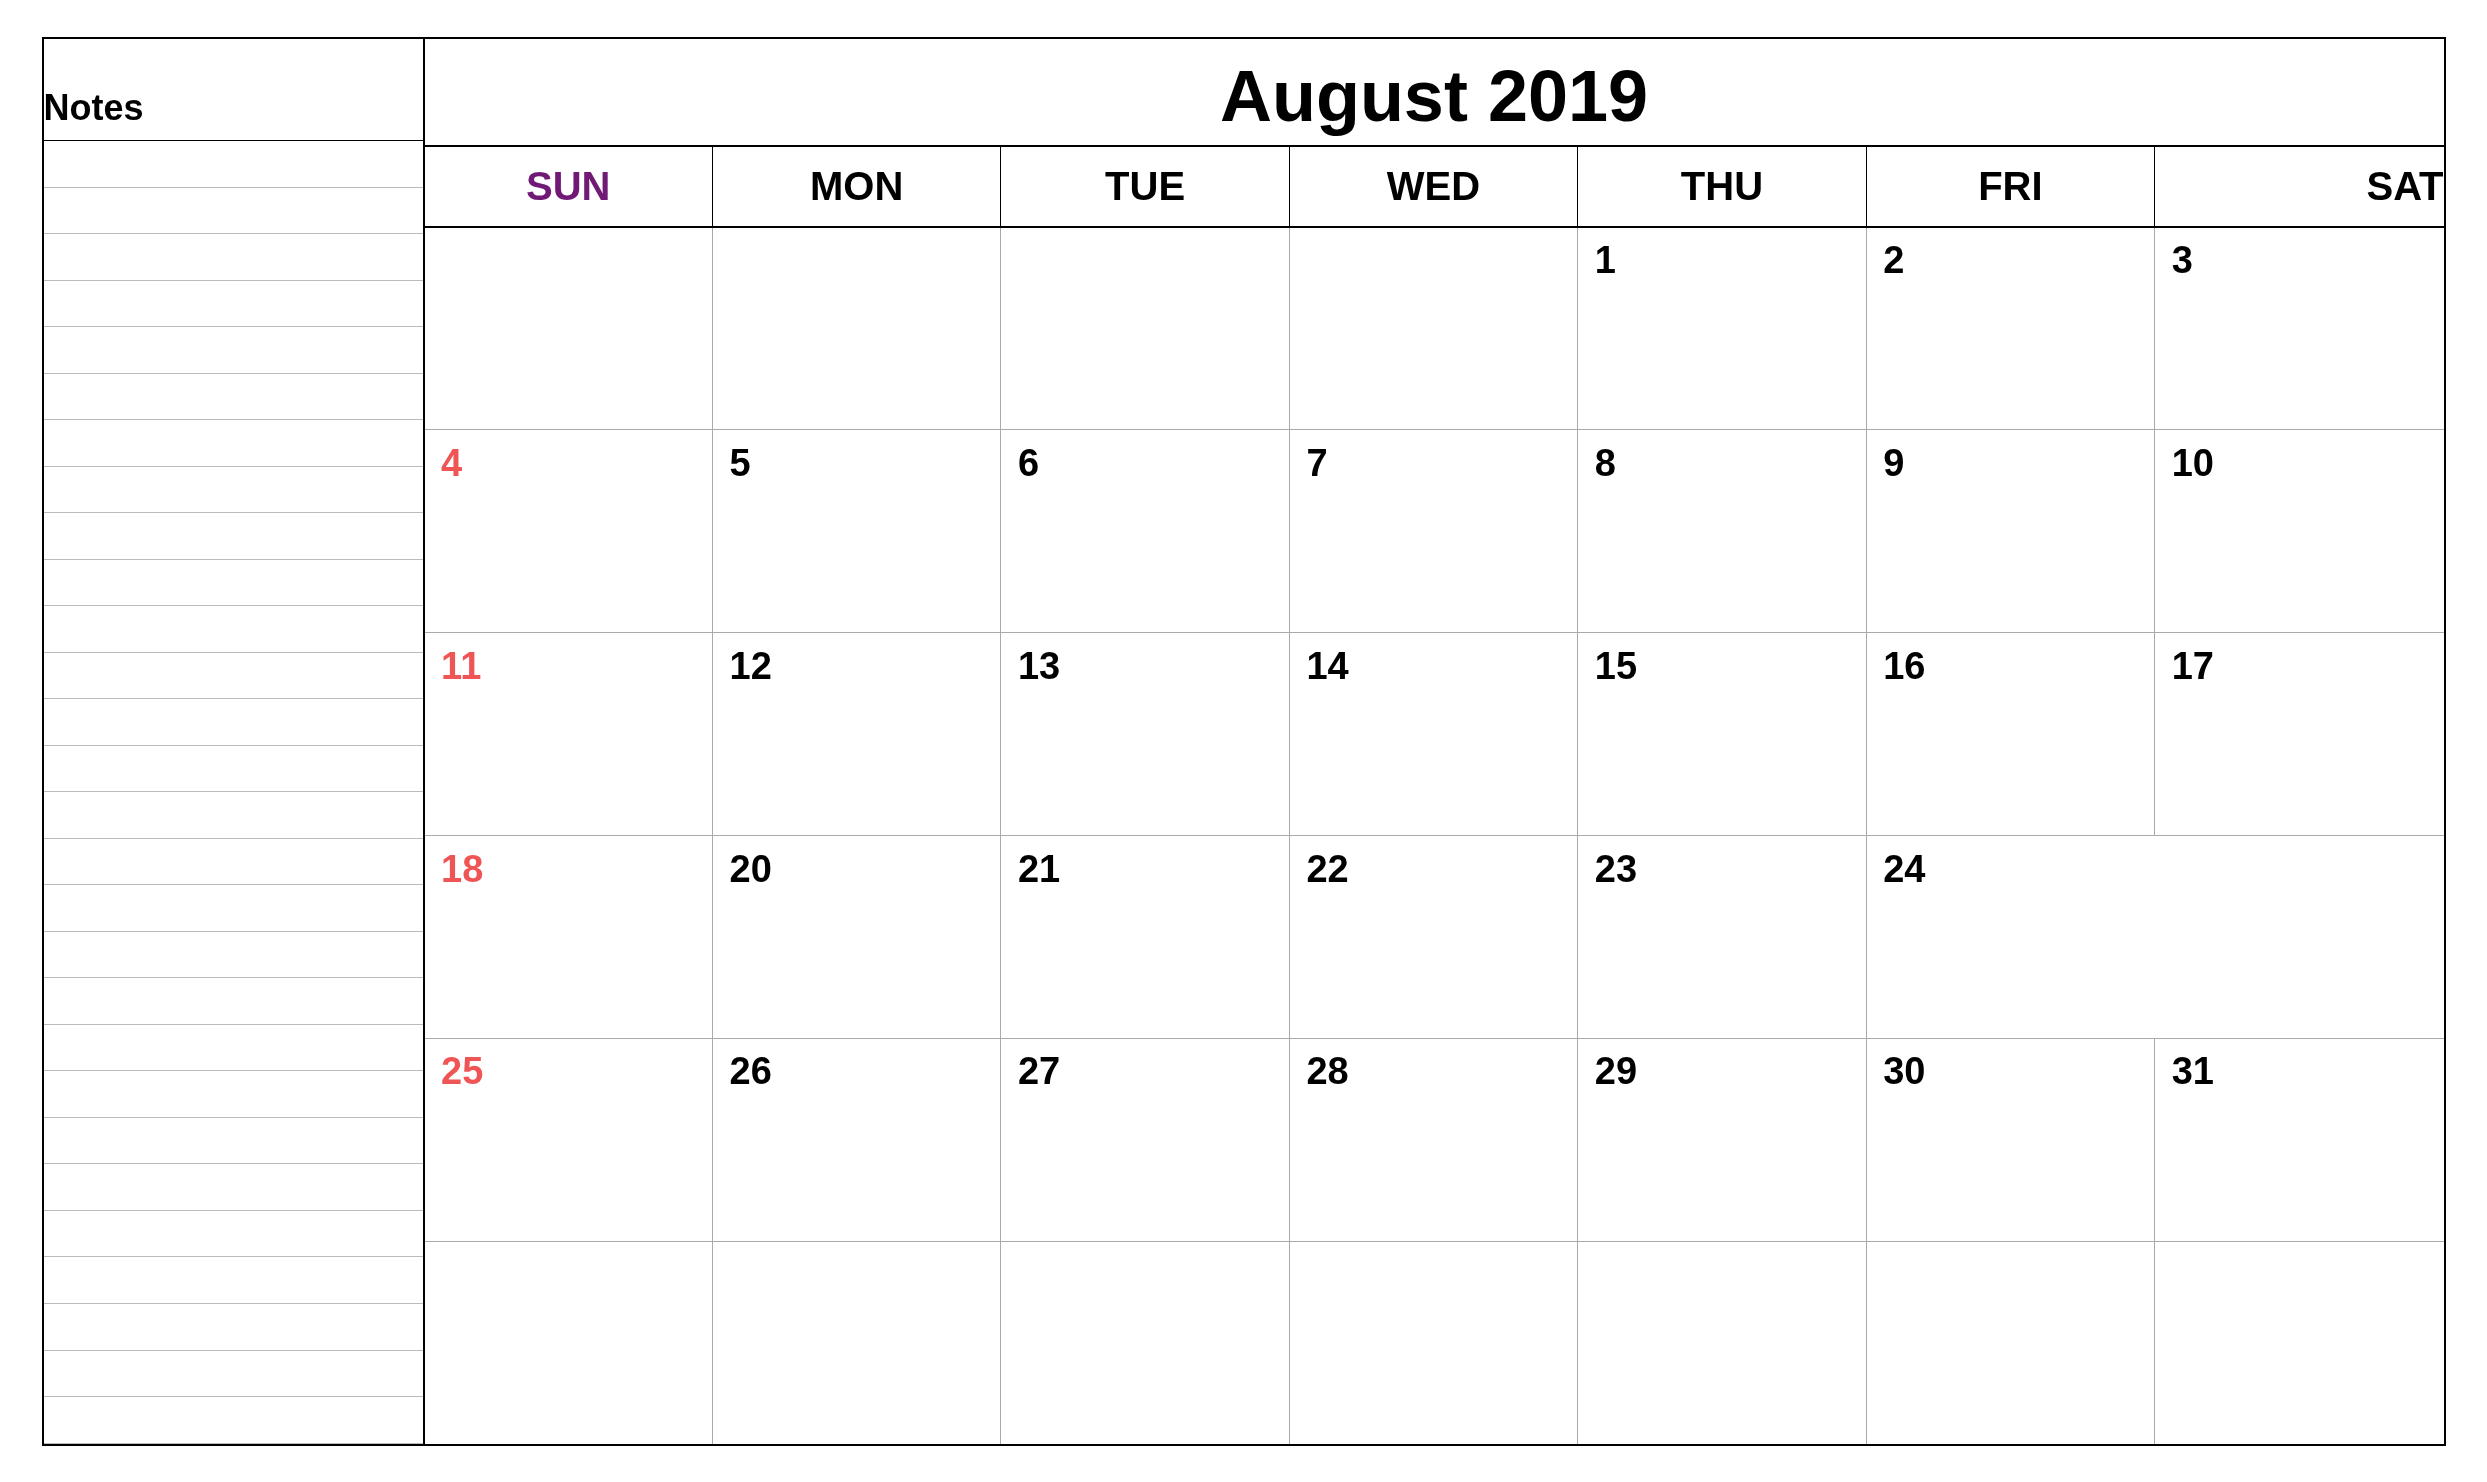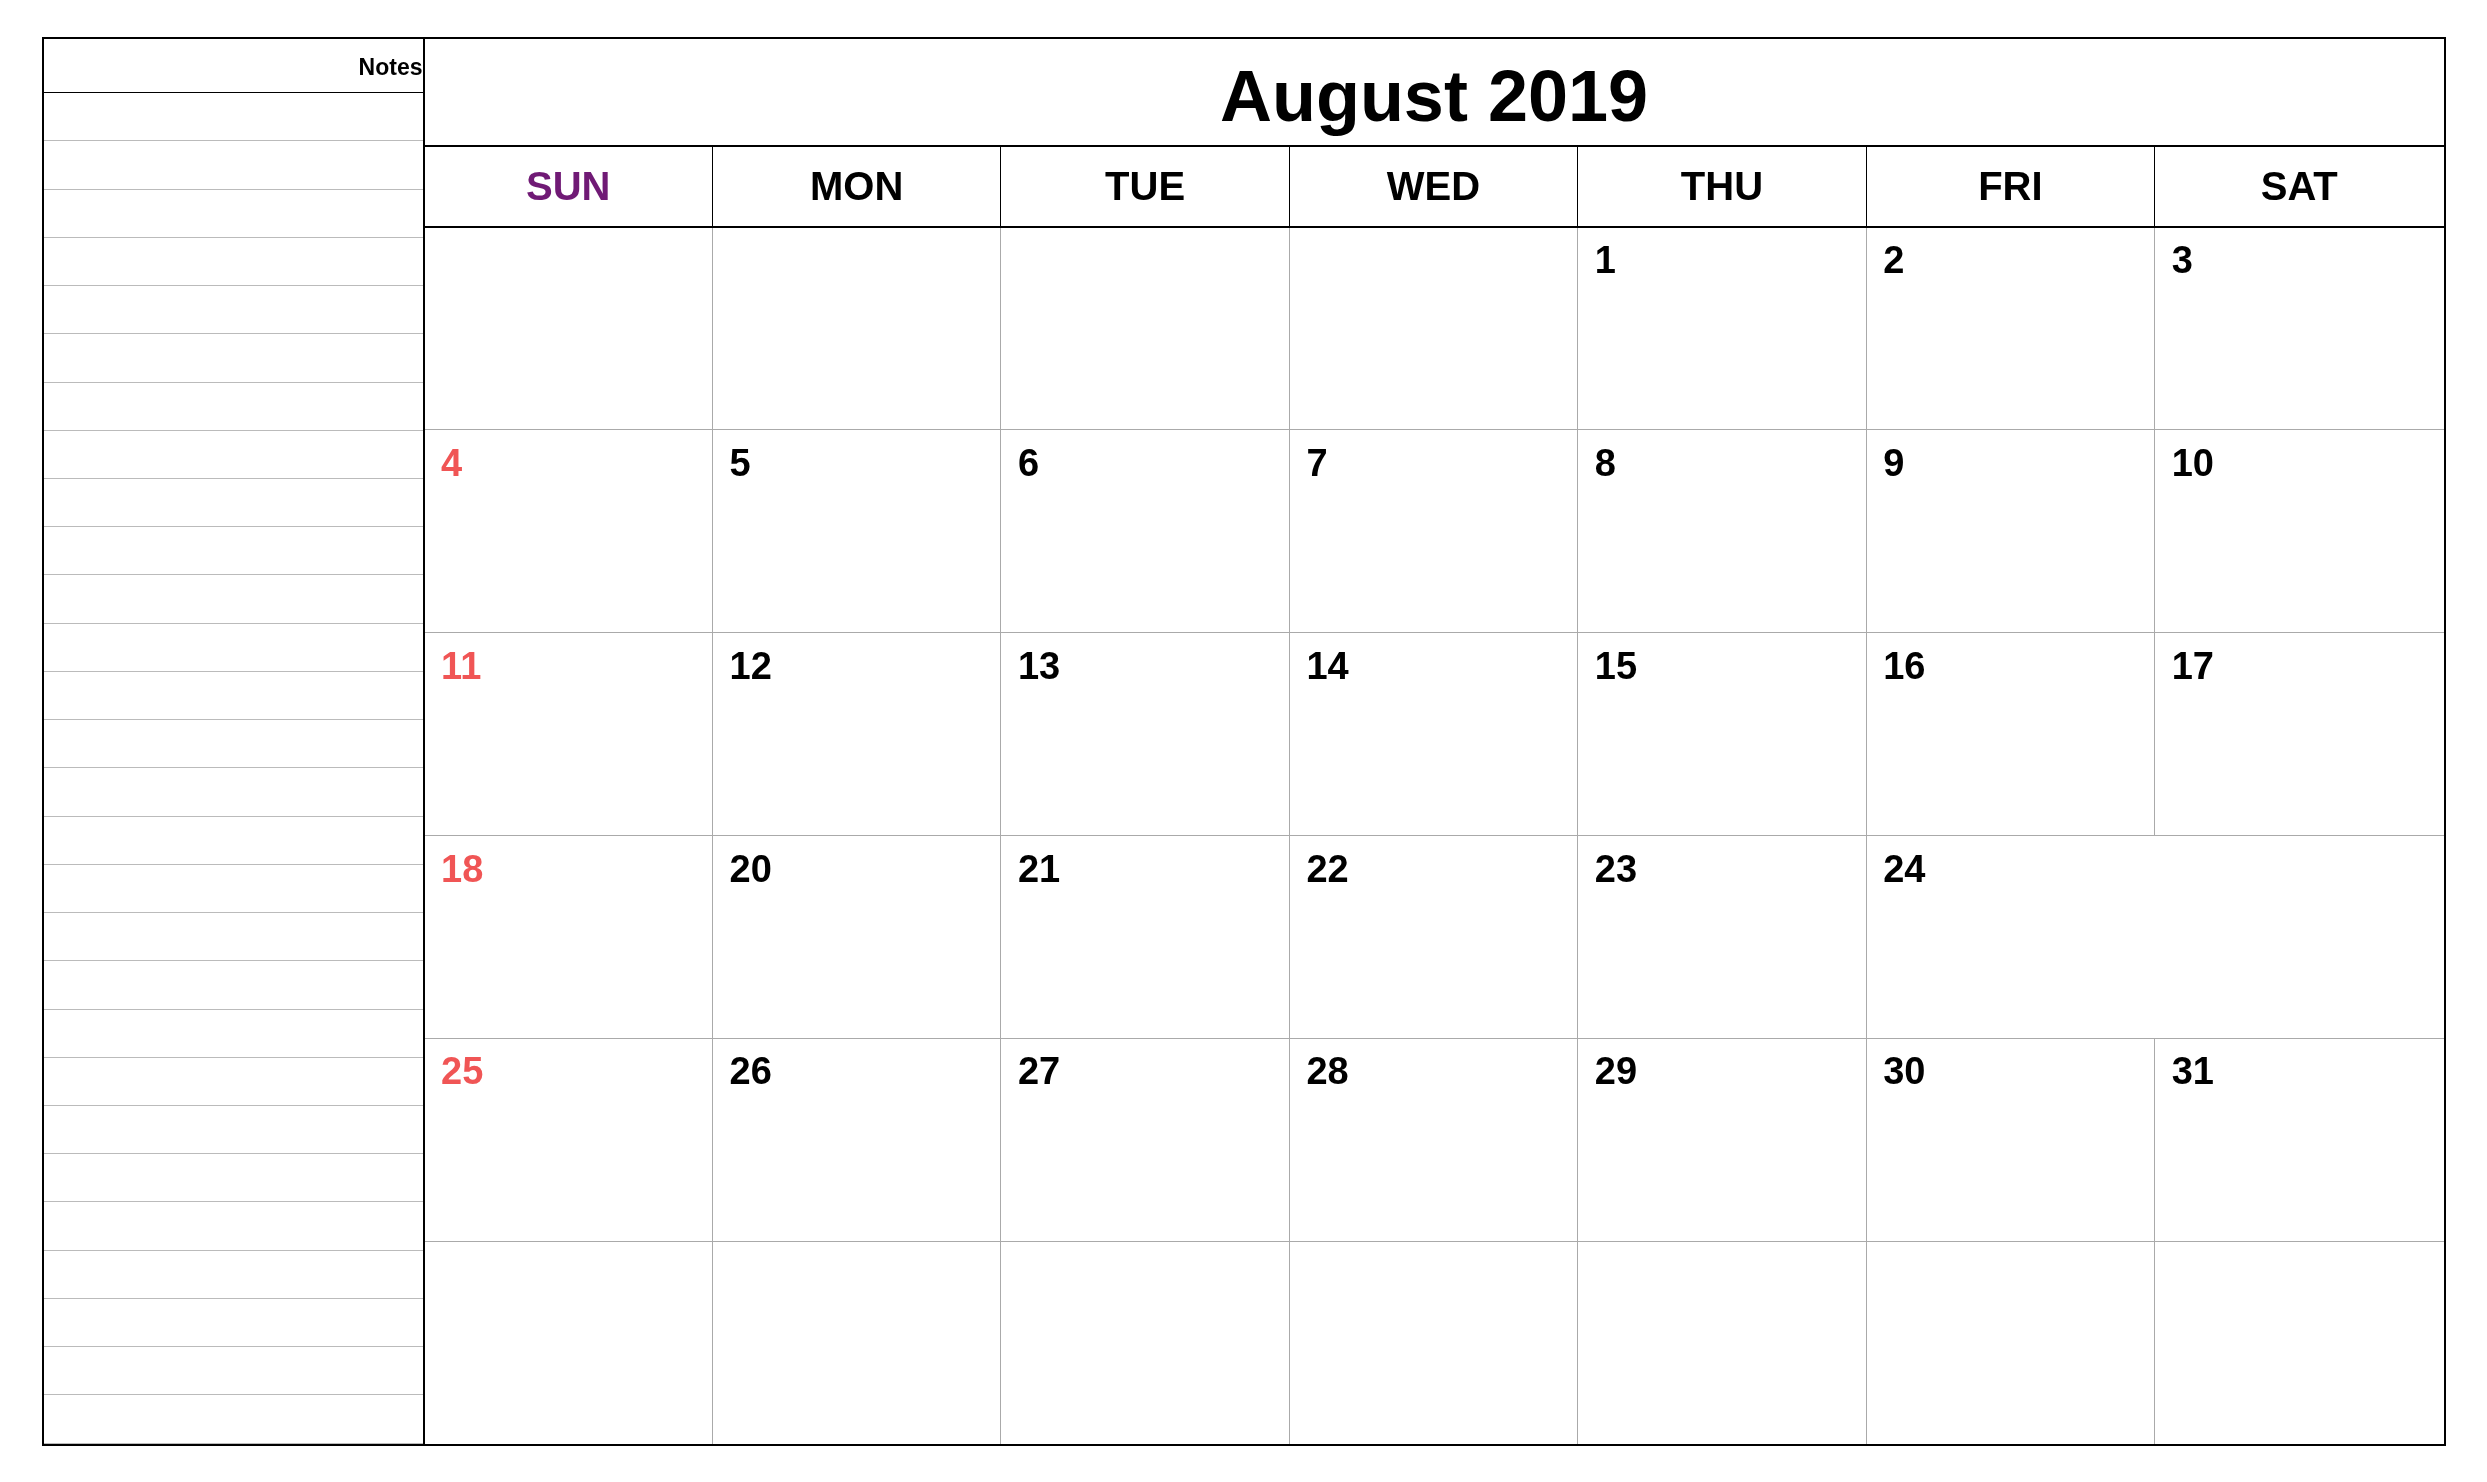--- a/index.html
+++ b/index.html
@@ -29,24 +29,25 @@
     .notes-section {
       width: 381px;
       min-width: 381px;
       border-right: 2.5px solid #000;
       display: flex;
       flex-direction: column;
     }
 
     .notes-header {
       border-bottom: 1.7px solid #000;
-      text-align: right;
+      text-align: left;
       padding: 15px 0 11.6px 0;
-      font-size: 23px;
+      font-size: 36px;
       font-weight: bold;
+      margin-top: 33px;
     }
 
     .notes-lines {
       flex: 1;
       display: flex;
       flex-direction: column;
     }
 
     .notes-line {
       flex: 1;
@@ -83,20 +84,21 @@
     .day-header {
       text-align: center;
       font-size: 40px;
       font-weight: 900;
       padding: 16.6px 0;
       border-right: 1.7px solid #000;
     }
 
     .day-header:last-child {
       border-right: none;
+      text-align: right;
     }
 
     .day-header.sunday {
       color: #701a75;
     }
 
     .weeks-container {
       flex: 1;
       display: flex;
       flex-direction: column;

